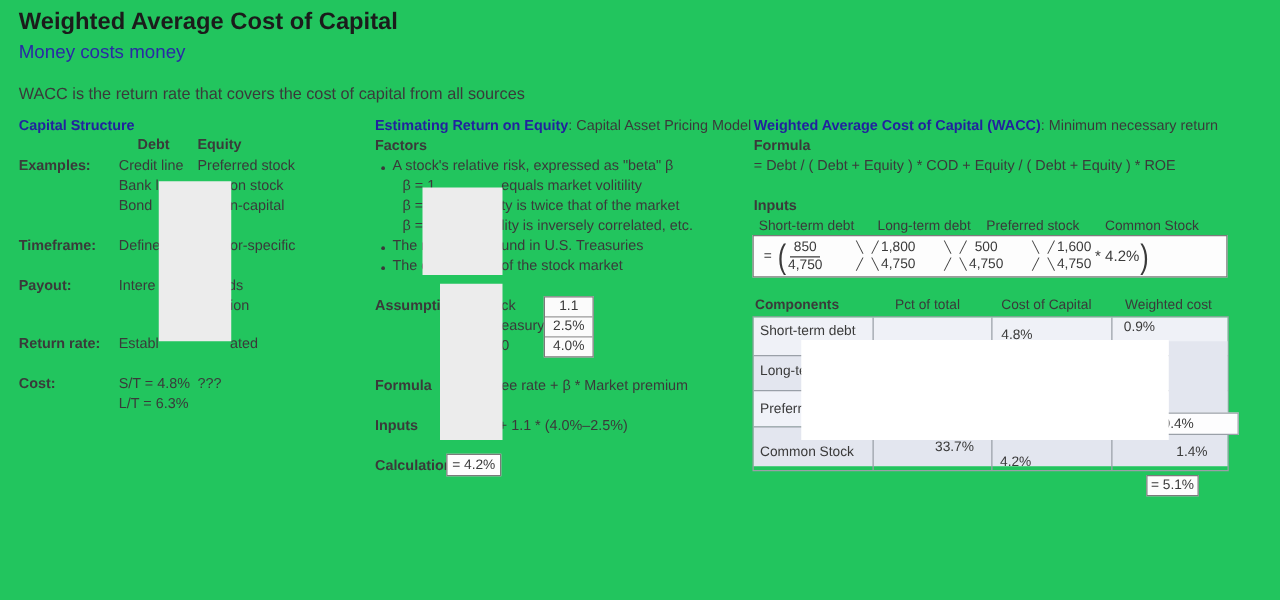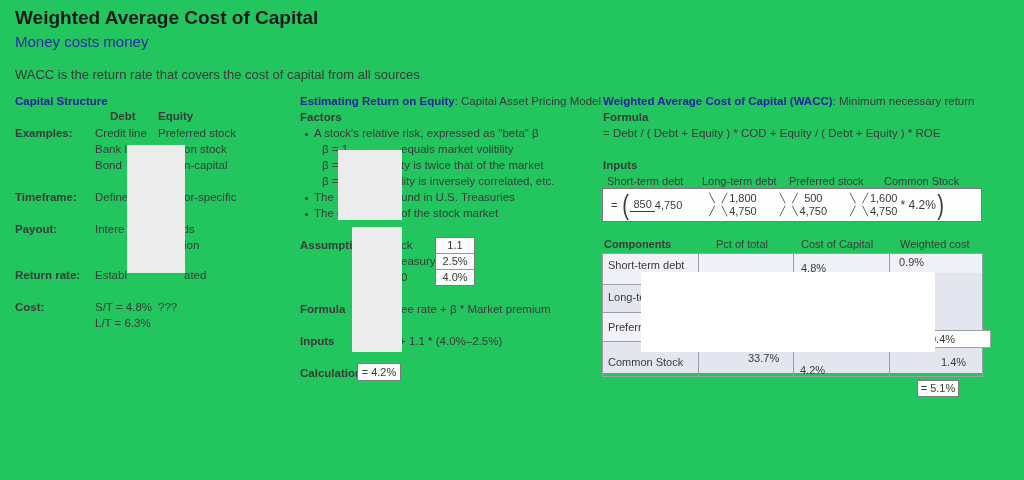--- a/index.html
+++ b/index.html
@@ -16,21 +16,21 @@
   .dot { position:absolute; width:3px; height:3px; border-radius:50%; background:#3a3a3a; }
   .blob { position:absolute; background:#ececec; z-index:5; }
   .blob-white { position:absolute; background:#ffffff; z-index:5; }
   .valbox { position:absolute; border:1px solid #7b7b7b; background:#fbfbfb; z-index:2; }
   .valrow { height:15px; border-top:1px solid #9a9a9a; font-size:11px; line-height:15px; text-align:center; }
   .valrow:first-child { border-top:none; }
   .calcbox { position:absolute; border:1px solid #7b7b7b; background:#fdfdfd; font-size:11px;
              text-align:center; z-index:2; }
   .eqbox { position:absolute; border:1px solid #7b7b7b; background:#fdfdfd; display:flex;
            align-items:center; padding-left:8px; box-sizing:border-box; }
-  .frac { display:inline-flex; flex-direction:row; align-items:center; font-size:11px; line-height:13px; }
+  .frac { display:inline-flex; flex-direction:column; align-items:center; font-size:11px; line-height:13px; }
   .frac .bar { border-bottom:1px solid #3a3a3a; padding:0 3px; }
   .stack { display:inline-flex; flex-direction:column; align-items:center; font-size:11px; line-height:13px; }
   .par { display:inline-flex; flex-direction:column; font-size:9px; line-height:13px; color:#3a3a3a; }
   .bigpar { font-size:27px; font-weight:400; line-height:30px; transform:scaleX(.75); }
   .mult { font-size:12px; margin-left:3px; }
   .ctable { position:absolute; left:602px; top:253px; width:379px; height:122px;
             border:1px solid #9aa0a8; z-index:1; }
   .crow { position:relative; width:100%; box-sizing:border-box; }
   .crow + .crow { border-top:1px solid #9aa0a8; }
   .vline { position:absolute; top:0; bottom:0; width:1px; background:#9aa0a8; }

